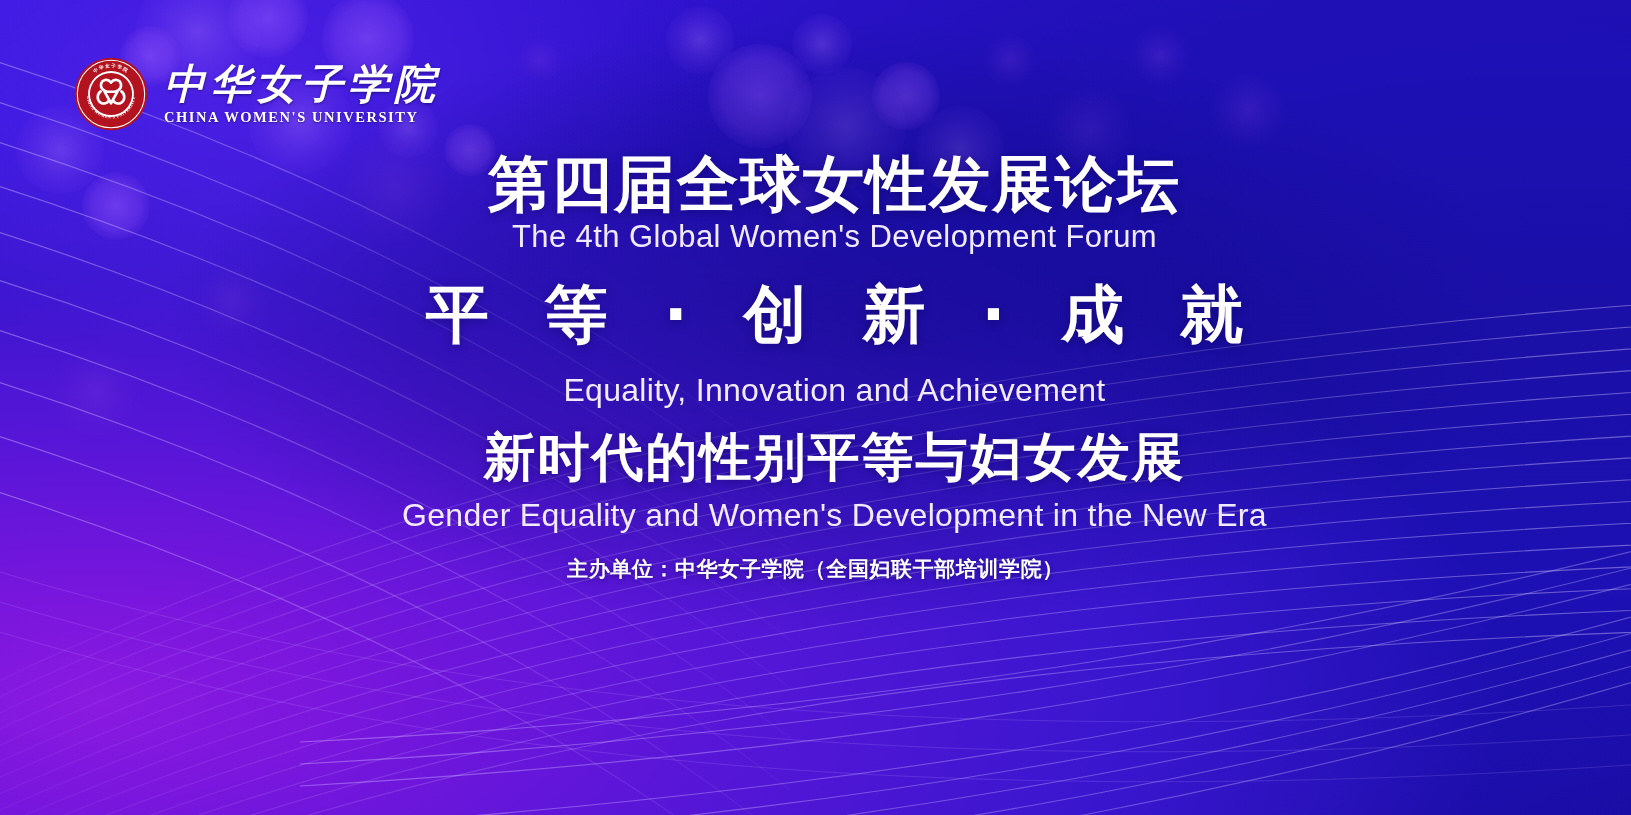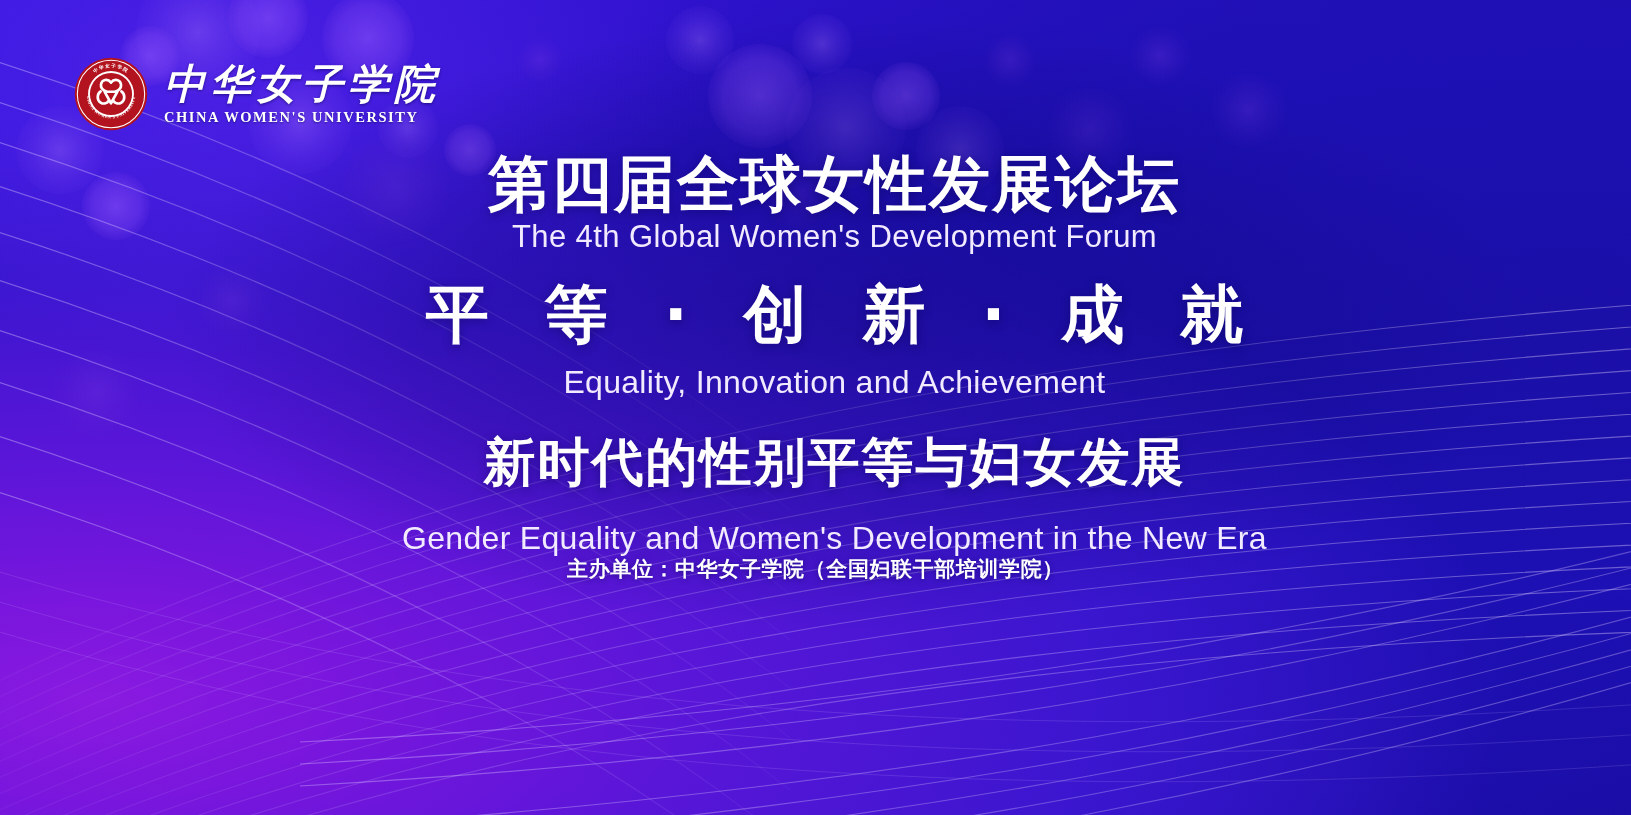--- a/index.html
+++ b/index.html
@@ -124,40 +124,40 @@
     margin-top: 18px;
     text-indent: 17px;
     text-shadow: 0 2px 10px rgba(12,5,80,0.45);
   }
   .t-slogan-en {
     font-size: 32px;
     font-weight: 400;
     color: #f2eaff;
     letter-spacing: 0.3px;
     line-height: 1.3;
-    margin-top: 8px;
+    margin-top: 16px;
   }
 
   .t-sub-cn {
     font-family: "DejaVu Sans", sans-serif;
     font-size: 52px;
     font-weight: 700;
     color: #ffffff;
     letter-spacing: 2px;
     line-height: 1.3;
-    margin-top: 25px;
+    margin-top: 12px;
     text-shadow: 0 2px 10px rgba(12,5,80,0.45);
   }
   .t-sub-en {
     font-size: 32px;
     font-weight: 400;
     color: #f2eaff;
     letter-spacing: 0.3px;
     line-height: 1.3;
-    margin-top: 21px;
+    margin-top: 3px;
   }
 
   .org-block {
     position: absolute;
     left: 0;
     right: 0;
     top: 552px;
     text-align: center;
   }
   .org-line {

